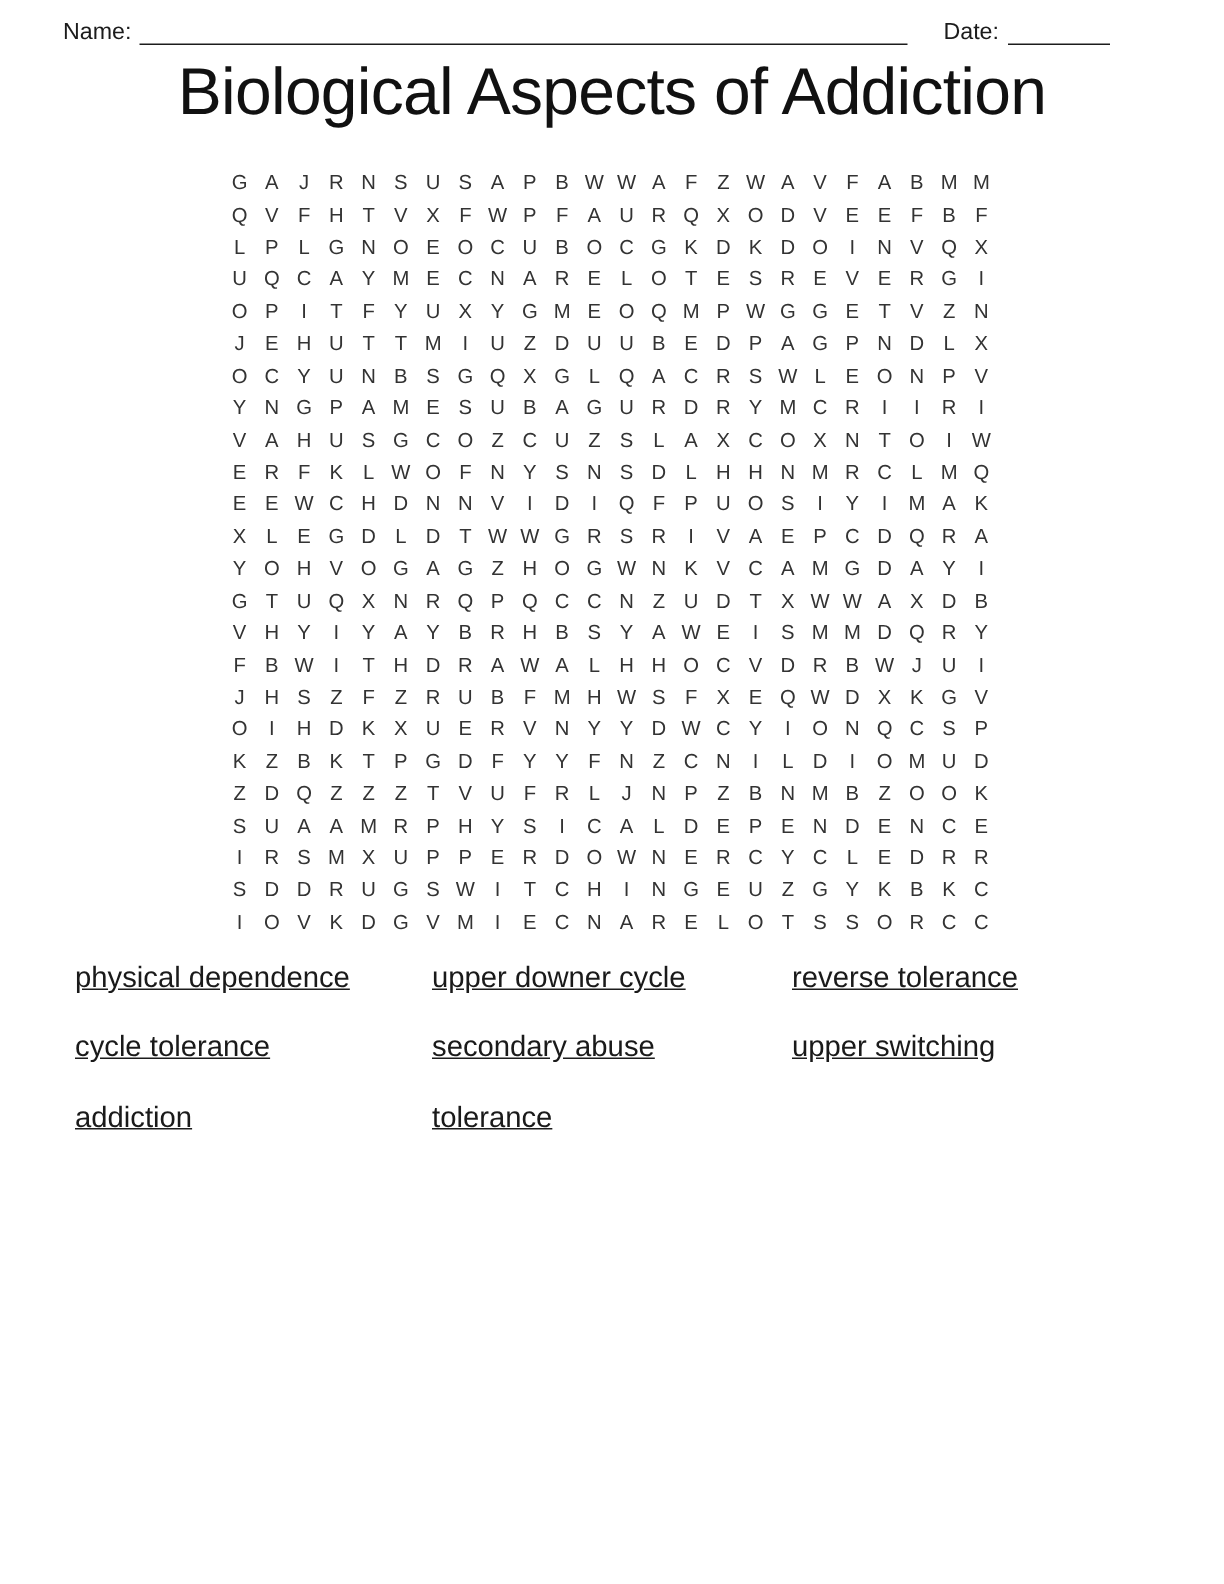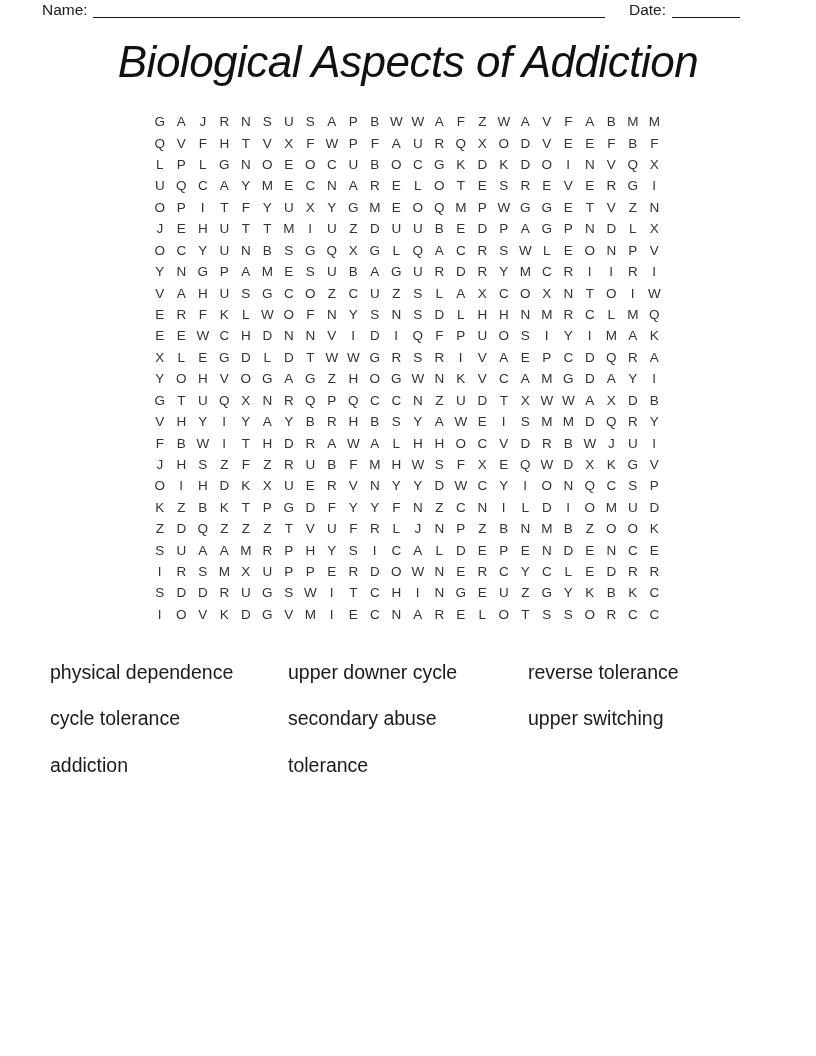--- a/index.html
+++ b/index.html
@@ -18,21 +18,21 @@
     font-family: "Liberation Sans", "DejaVu Sans", sans-serif;
     color: var(--ink);
     overflow: hidden;
   }
   
   .header-row {
     position: absolute;
     top: 1px;
     left: 42px;
     right: 76px;
-    height: 17px;
+    height: 29px;
     display: flex;
     align-items: flex-end;
     font-size: 15.5px;
     line-height: 17px;
     color: var(--ink);
   }
   .blank-line {
     display: inline-block;
     border-bottom: 1.5px solid var(--ink);
     height: 15px;
@@ -46,21 +46,20 @@
     top: 38px;
     left: 0;
     right: 0;
     margin: 0;
     text-align: center;
     font-size: 44px;
     font-weight: 500;
     letter-spacing: -0.5px;
     color: #111111;
     line-height: 1.1;
-    font-style: italic;
   }
   
   .ws-grid {
     position: absolute;
     top: 111px;
     left: 149px;
     display: grid;
     grid-template-columns: repeat(24, 21.5px);
     grid-auto-rows: 21.43px;
   }
@@ -68,26 +67,27 @@
     display: flex;
     align-items: center;
     justify-content: center;
     font-size: 13.5px;
     font-weight: 500;
     color: var(--grid-ink);
   }
   
   .word-list {
     position: absolute;
-    top: 656px;
+    top: 636px;
     left: 50px;
     right: 40px;
     display: grid;
     grid-template-columns: 238px 240px 1fr;
     grid-auto-rows: 46.4px;
+    text-decoration: underline;
   }
   .word {
     font-size: 19.5px;
     font-weight: 500;
     line-height: 26px;
     padding-top: 3px;
     color: #1a1a1a;
     white-space: nowrap;
   }
 </style>

